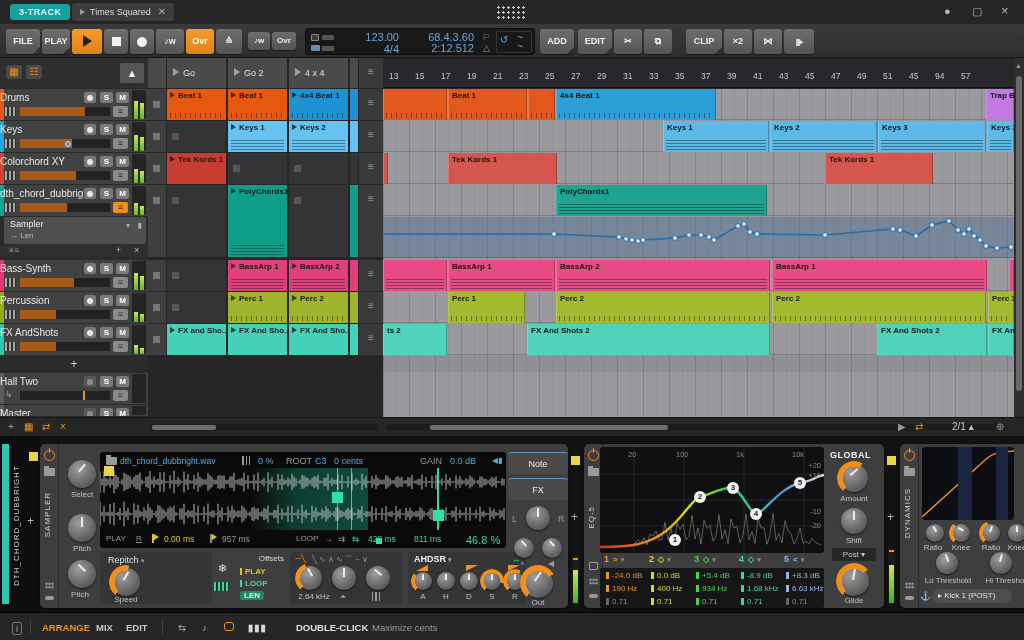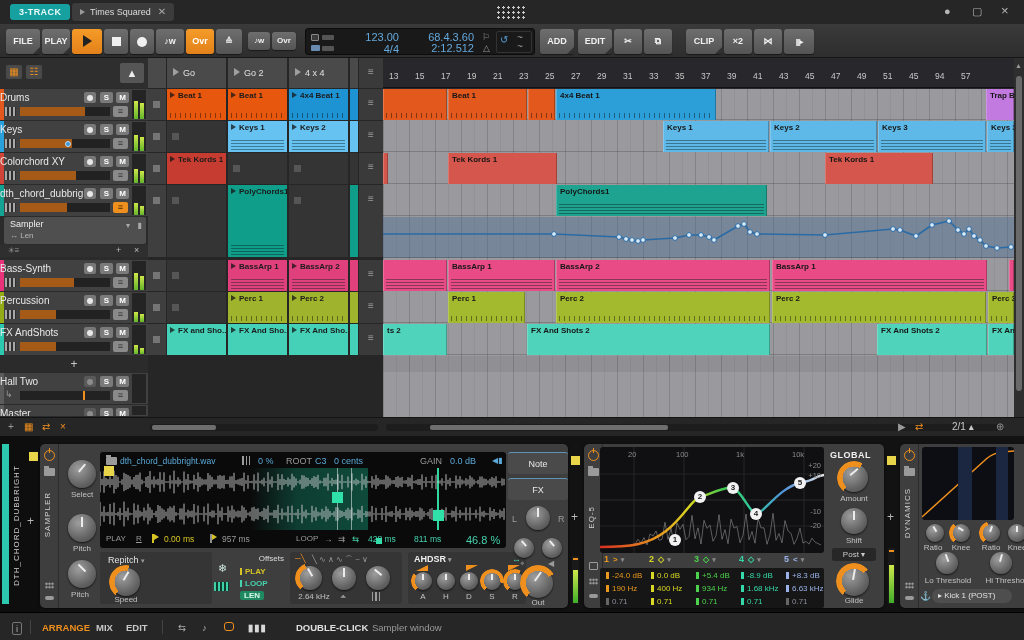--- a/index.html
+++ b/index.html
@@ -958,15 +958,15 @@
     <div class="divider" style="left:30px"></div>
     <span class="st stb" style="left:42px;color:#ef8f1d">ARRANGE</span>
     <span class="st stb" style="left:96px;color:#c8c8c8">MIX</span>
     <span class="st stb" style="left:126px;color:#c8c8c8">EDIT</span>
     <div class="divider" style="left:162px"></div>
     <span class="st" style="left:178px">⇆</span>
     <span class="st" style="left:202px">♪</span>
     <span class="st" style="left:224px;color:#ef8f1d;border:1.5px solid #ef8f1d;border-radius:3px;width:10px;height:9px;display:inline-block"></span>
     <span class="st" style="left:248px;color:#d8d8d8;letter-spacing:1px;font-weight:bold">▮▮▮</span>
     <span class="st stb" style="left:296px;color:#e0e0e0">DOUBLE-CLICK</span>
-    <span class="st" style="left:372px;color:#9a9a9a">Sampler window</span>
+    <span class="st" style="left:372px;color:#9a9a9a">Maximize cents</span>
   </div>
 </div>
 
 </body></html>

